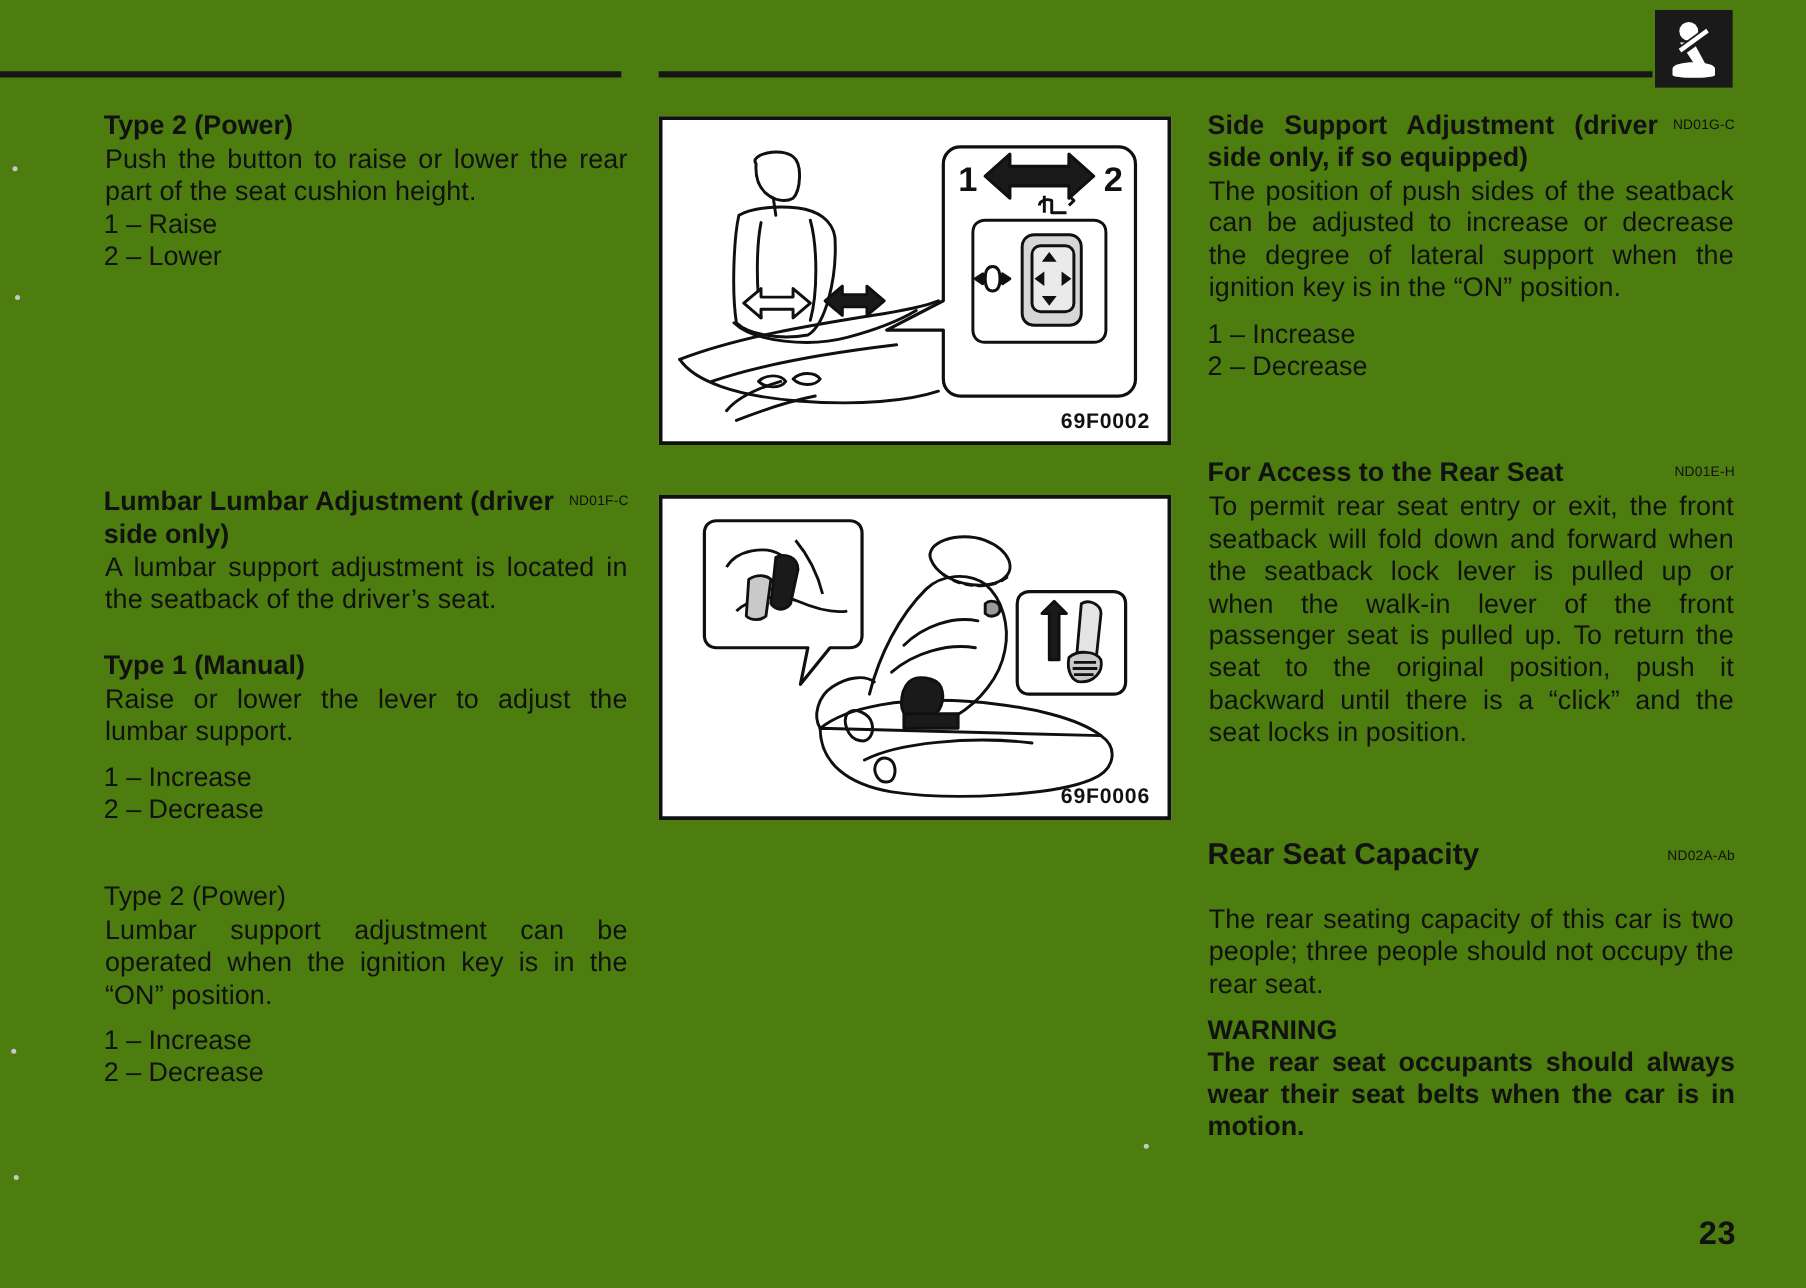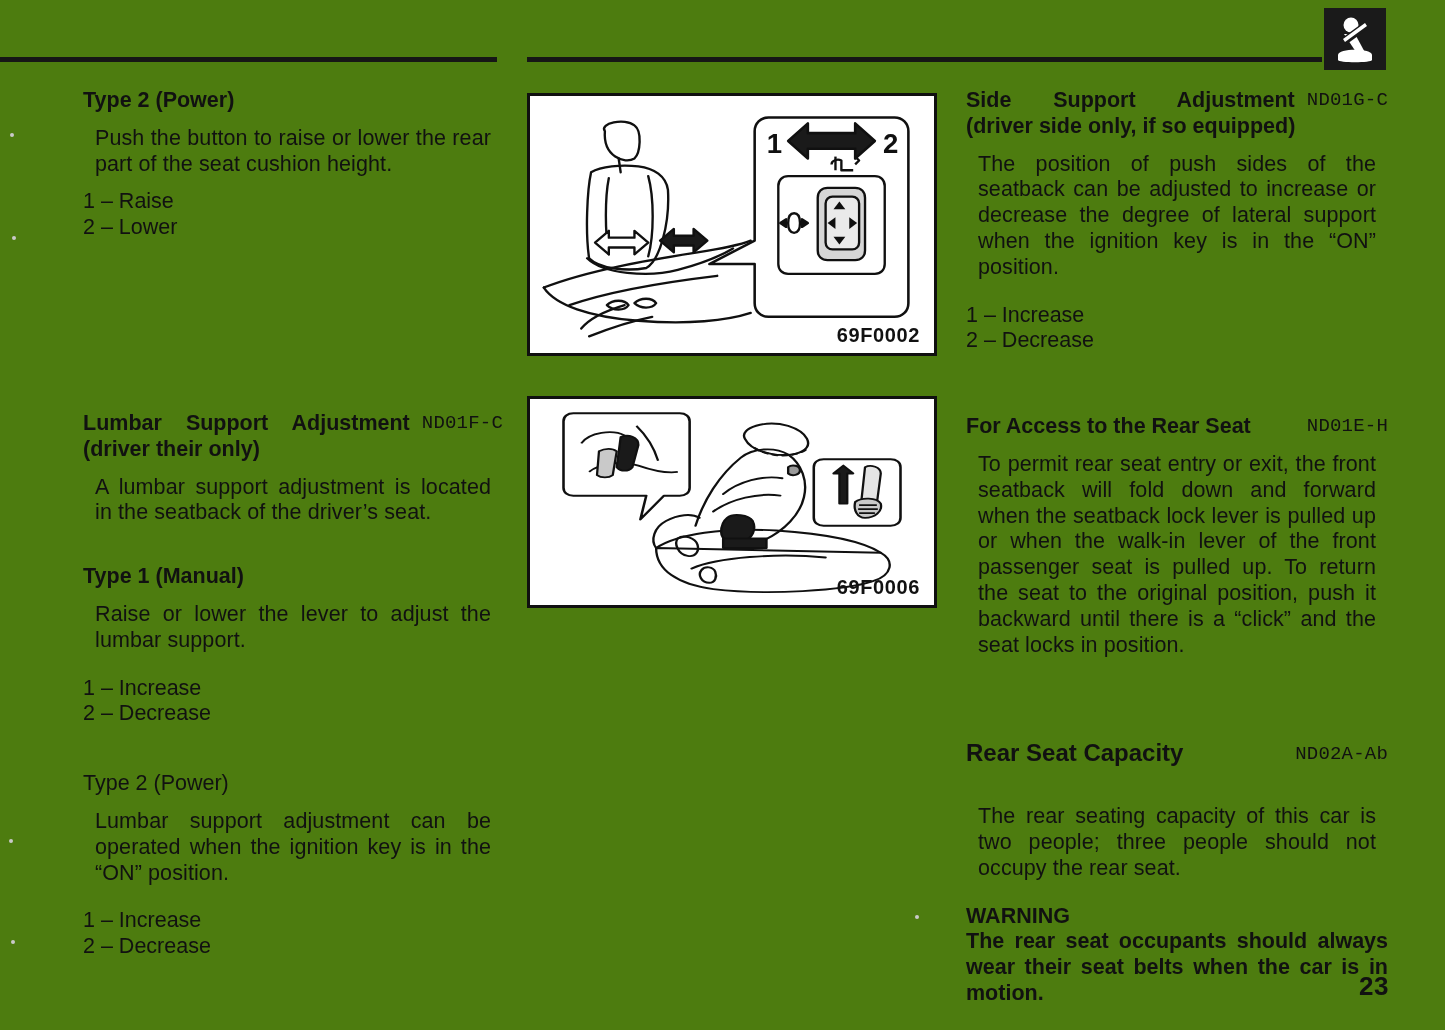--- a/index.html
+++ b/index.html
@@ -46,40 +46,39 @@
     box-sizing: border-box;
   }
   #col-left   { left: 83px;  top: 88px;  width: 420px; }
   #col-right  { left: 966px; top: 88px;  width: 422px; }
 
   
   .para {
     font-size: 21.5px;
     line-height: 25.8px;
     text-align: justify;
-    margin: 12px;
+    margin: 1px;
     letter-spacing: 0.1px;
   }
 
   .head {
     font-size: 21.5px;
     line-height: 25.8px;
     font-weight: bold;
     margin: 0;
     text-align: justify;
   }
   .head.noj { text-align: left; }
   .code {
-    font-size: 19px;
+    font-size: 11px;
     font-weight: normal;
     line-height: 25.8px;
     letter-spacing: 0.2px;
     float: right;
     padding-left: 12px;
-    font-family: Liberation Mono, monospace;
   }
 
   .listline {
     font-size: 21.5px;
     line-height: 25.8px;
     margin: 0;
     white-space: pre;
   }
   .gap-sm { height: 10px; }
   .gap-md { height: 26px; }
@@ -88,27 +87,27 @@
   .block { margin: 0; }
 
   
   .figure {
     position: absolute;
     border: 3px solid #101010;
     background: #ffffff;
     box-sizing: border-box;
   }
   #figure-1 { left: 527px; top: 93px;  width: 410px; height: 263px; }
-  #figure-2 { left: 527px; top: 396px; width: 410px; height: 212px; }
+  #figure-2 { left: 527px; top: 396px; width: 410px; height: 260px; }
   .figure svg { display: block; width: 100%; height: 100%; }
   .figcode {
     position: absolute;
     right: 14px;
     bottom: 6px;
-    font-size: 20px;
+    font-size: 17px;
     font-weight: bold;
     letter-spacing: 0.6px;
     margin-top: 20px;
   }
 
   
   #page-number {
     position: absolute;
     right: 56px;
     bottom: 28px;
@@ -152,21 +151,21 @@
       <p class="para">Push the button to raise or lower the rear part of the seat cushion height.</p>
       <p class="listline">1 – Raise</p>
       <p class="listline">2 – Lower</p>
     </div>
 
     <div style="height:170px"></div>
 
     <div class="block">
       <p class="head">
         <span class="code">ND01F-C</span>
-        <span>Lumbar Support Adjustment (driver their only)</span>
+        <span>Lumbar Lumbar Adjustment (driver side only)</span>
       </p>
       <p class="para">A lumbar support adjustment is located in the seatback of the driver’s seat.</p>
 
       <div class="gap-md"></div>
 
       <p class="head noj" style="font-weight:bold">Type 1 (Manual)</p>
       <p class="para">Raise or lower the lever to adjust the lumbar support.</p>
       <div class="gap-sm"></div>
       <p class="listline">1 – Increase</p>
       <p class="listline">2 – Decrease</p>

